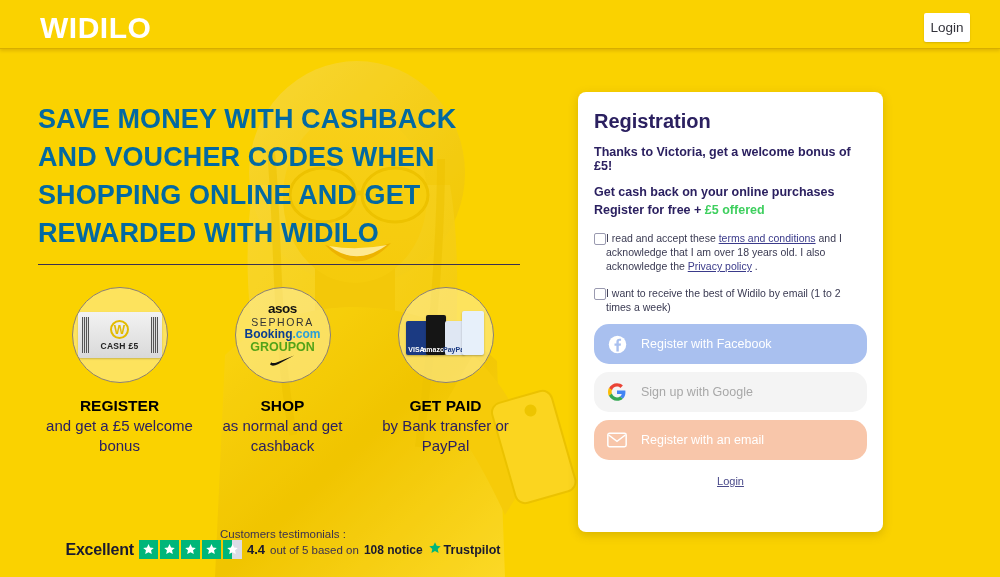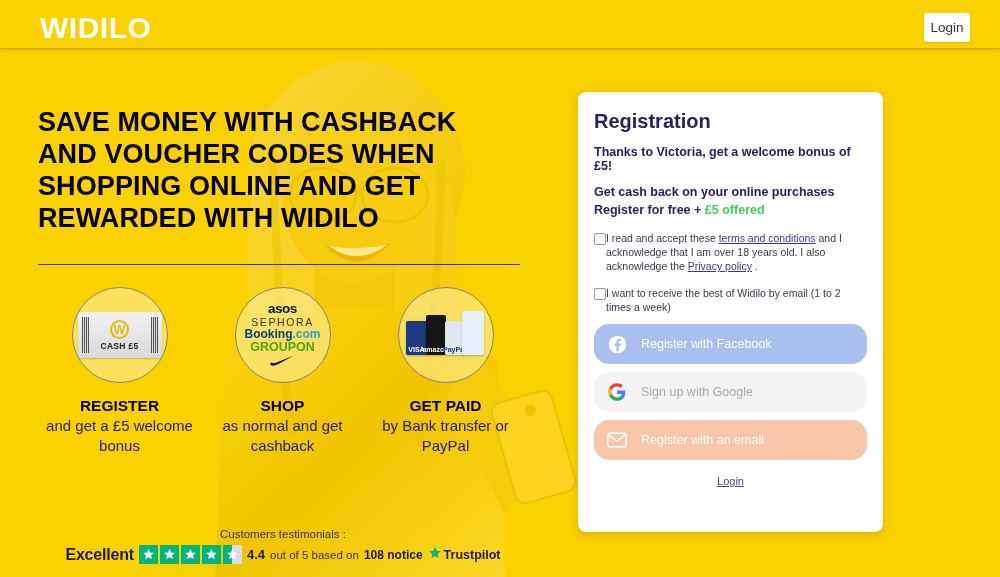--- a/index.html
+++ b/index.html
@@ -43,24 +43,24 @@
     cursor: pointer;
     box-shadow: 0 1px 2px rgba(0,0,0,.15);
   }
 
   
   .left-col {
     position: absolute; left: 0; top: 55px;
     width: 560px; height: 522px; z-index: 5;
   }
   .headline {
-    position: absolute; left: 38px; top: 51px;
+    position: absolute; left: 38px; top: 45px;
     width: 470px;
-    font-size: 27px; font-weight: bold; line-height: 32px;
-    color: #000000; letter-spacing: 0.1px;
+    font-size: 27px; font-weight: bold; line-height: 38px;
+    color: #0369a1; letter-spacing: 0.1px;
   }
   .divider {
     position: absolute; left: 38px; top: 209px;
     width: 482px; height: 1px; background: #3a3050;
   }
 
   
   .steps { position: absolute; left: 38px; top: 232px; width: 490px; display: flex; }
   .step { width: 163px; text-align: center; }
   .circle {
@@ -109,21 +109,21 @@
   .pc { position:absolute; border-radius:2px; box-shadow:0 1px 2px rgba(0,0,0,.25);
         font-size:7px; color:#fff; font-weight:bold; display:flex; align-items:flex-end; justify-content:center; padding-bottom:2px;}
   .pc1 { left:2px; top:12px; width:22px; height:34px; background:#1b3a82; }
   .pc2 { left:22px; top:6px; width:20px; height:40px; background:#151515; }
   .pc3 { left:41px; top:12px; width:20px; height:34px; background:#dfe7f3; color:#1b3a82;}
   .pc4 { left:58px; top:2px; width:22px; height:44px; background:#e7f0fa; color:#555;}
 
   
   .testi { position:absolute; left:38px; top:473px; width:490px; text-align:center; }
   .testi-label { font-size: 11.5px; color:#3a3050; }
-  .tp-row { display:flex; align-items:center; justify-content:center; gap:5px; margin-top:5px; }
+  .tp-row { display:flex; align-items:center; justify-content:center; gap:5px; }
   .tp-excellent { font-size:16px; font-weight:bold; color:#1a1a30; letter-spacing:-.2px;}
   .stars { display:flex; gap:2px; }
   .star-box { width:19px; height:19px; background:#00b67a; display:flex; align-items:center; justify-content:center; }
   .star-box.half { background: linear-gradient(to right,#00b67a 50%,#dcdce6 50%); }
   .star-box svg { width:13px; height:13px; }
   .tp-score { font-size:13px; font-weight:bold; color:#1a1a30; }
   .tp-text { font-size:11.5px; color:#3a3050; }
   .tp-count { font-size:12px; font-weight:bold; color:#1a1a30; }
   .tp-brand { font-size:12.5px; font-weight:bold; color:#1a1a30; display:flex; align-items:center; gap:2px;}
 

